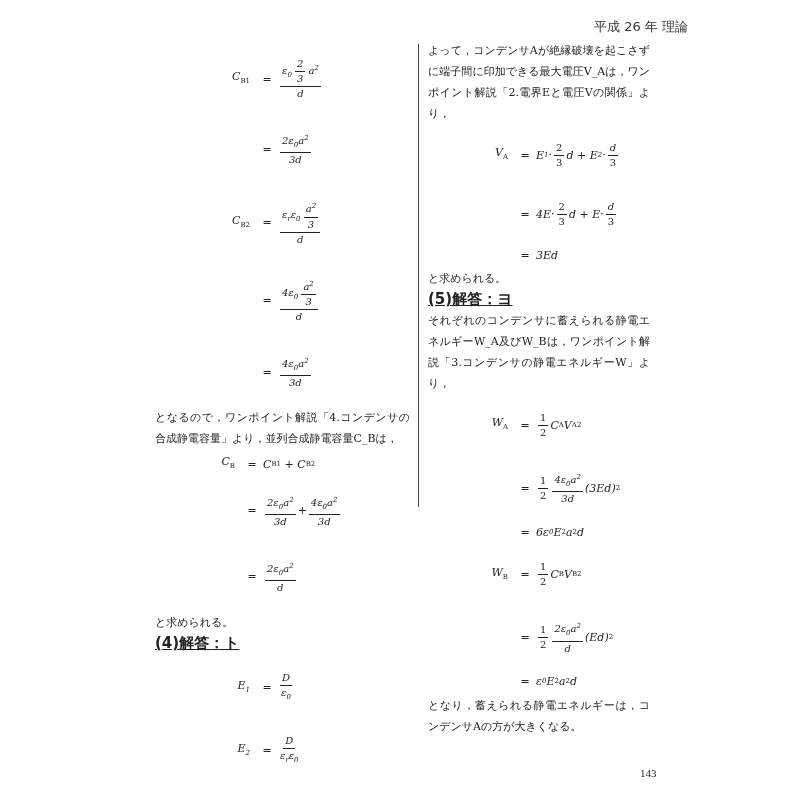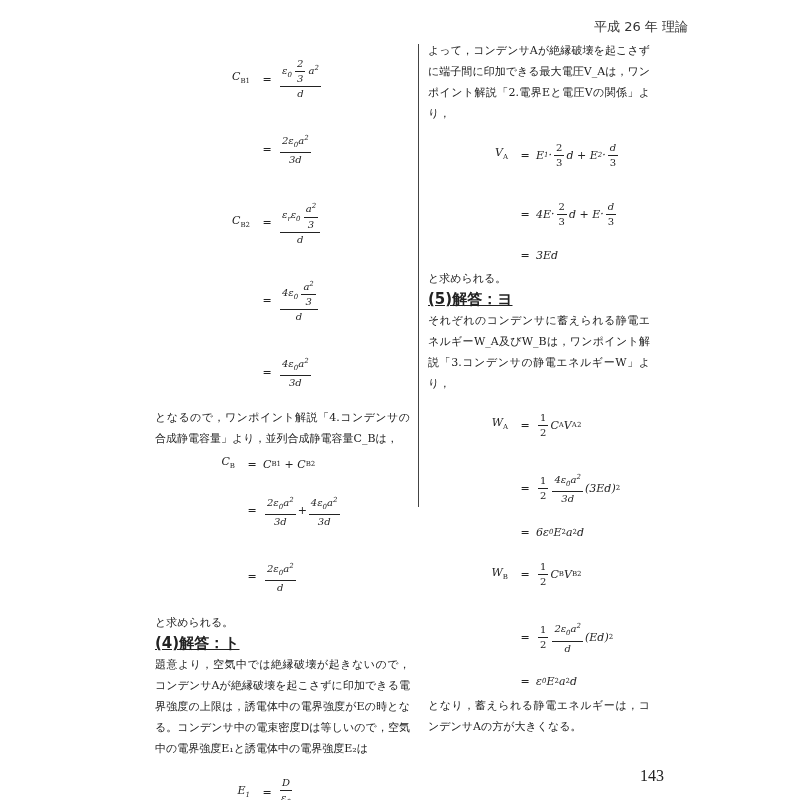--- a/index.html
+++ b/index.html
@@ -1,19 +1,19 @@
 <!DOCTYPE html>
 <html><head>
 <meta charset="utf-8">
 <style>
   html, body { margin: 0; padding: 0; background: #ffffff; }
   body { width: 800px; height: 800px; position: relative; overflow: hidden;
          font-family: "DejaVu Serif", "Liberation Serif", serif; color: #222; }
   .header { position: absolute; top: 18px; left: 594px; font-family: "DejaVu Sans", "Liberation Sans", sans-serif; font-size: 13px; color: #333; }
-  .page-number { position: absolute; top: 767px; left: 640px; font-family: "Liberation Serif", serif; font-size: 16px; color: #222; }
+  .page-number { position: absolute; top: 767px; left: 640px; font-family: "Liberation Serif", serif; font-size: 11px; color: #222; }
   .divider { position: absolute; left: 418px; top: 44px; width: 1px; height: 463px; background: #444; }
   .col { position: absolute; font-size: 11px; line-height: 21px; }
   .col.left { left: 155px; width: 255px; top: 40px; }
   .col.right { left: 428px; width: 222px; top: 40px; }
   .para { margin: 0; text-align: justify; }
   .answer { font-weight: bold; text-decoration: underline; margin: 0; font-family: "DejaVu Sans", sans-serif; font-size: 15px; }
   .eq-block { margin: 2px 0; }
   .eq-row { display: flex; align-items: center; min-height: 22px; }
   .eq-lhs { width: 40px; text-align: right; font-style: italic; padding-right: 6px; }
   .eq-op { width: 22px; text-align: center; }
@@ -123,21 +123,20 @@
           <span class="frac">
             <span class="num">2ε<sub>0</sub>a<sup>2</sup></span>
             <span class="den">d</span>
           </span>
         </span>
     </div>
   </div>
 
   <p class="para">と求められる。</p>
   <p class="answer">(4)解答：ト</p>
-  <p class="para">題意より，空気中では絶縁破壊が起きないので，コンデンサAが絶縁破壊を起こさずに印加できる電界強度の上限は，誘電体中の電界強度がEの時となる。コンデンサ中の電束密度Dは等しいので，空気中の電界強度E₁と誘電体中の電界強度E₂は</p>
 
   <div class="eq-block" style="margin-left:55px;">
     <div class="eq-row">
       <span class="eq-lhs">E<sub>1</sub></span>
         <span class="eq-op">=</span>
       <span class="eq-rhs">
           <span class="frac">
             <span class="num">D</span>
             <span class="den">ε<sub>0</sub></span>
           </span>

